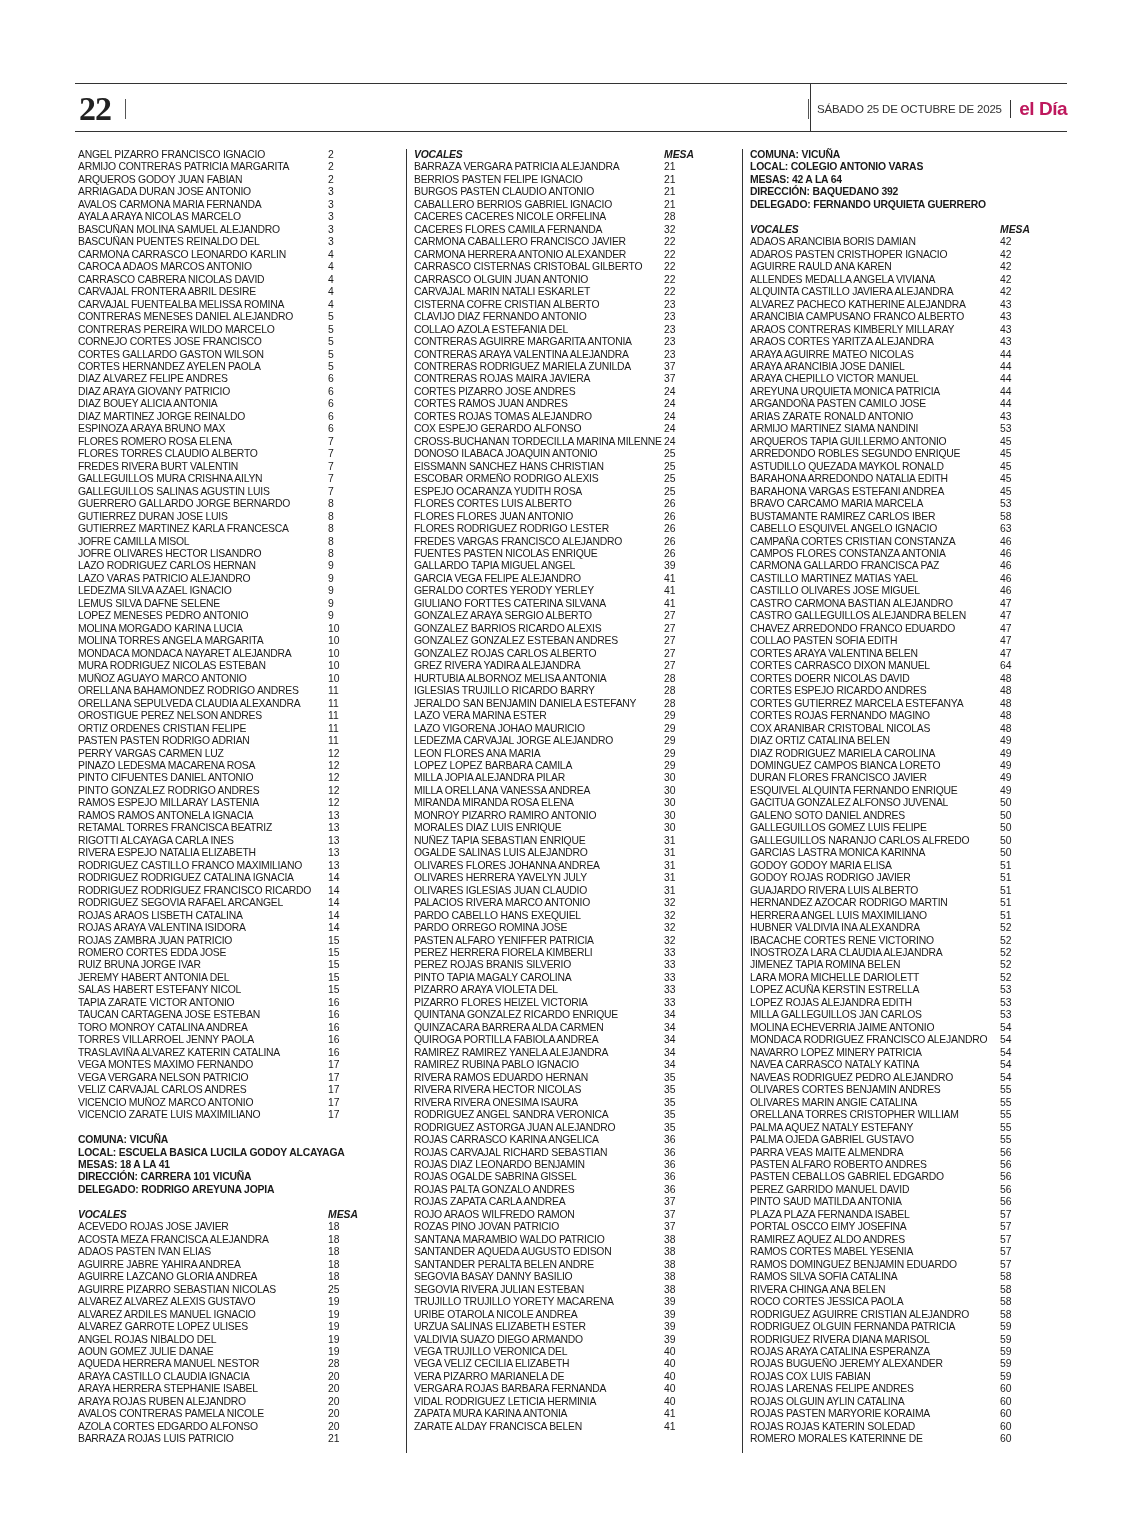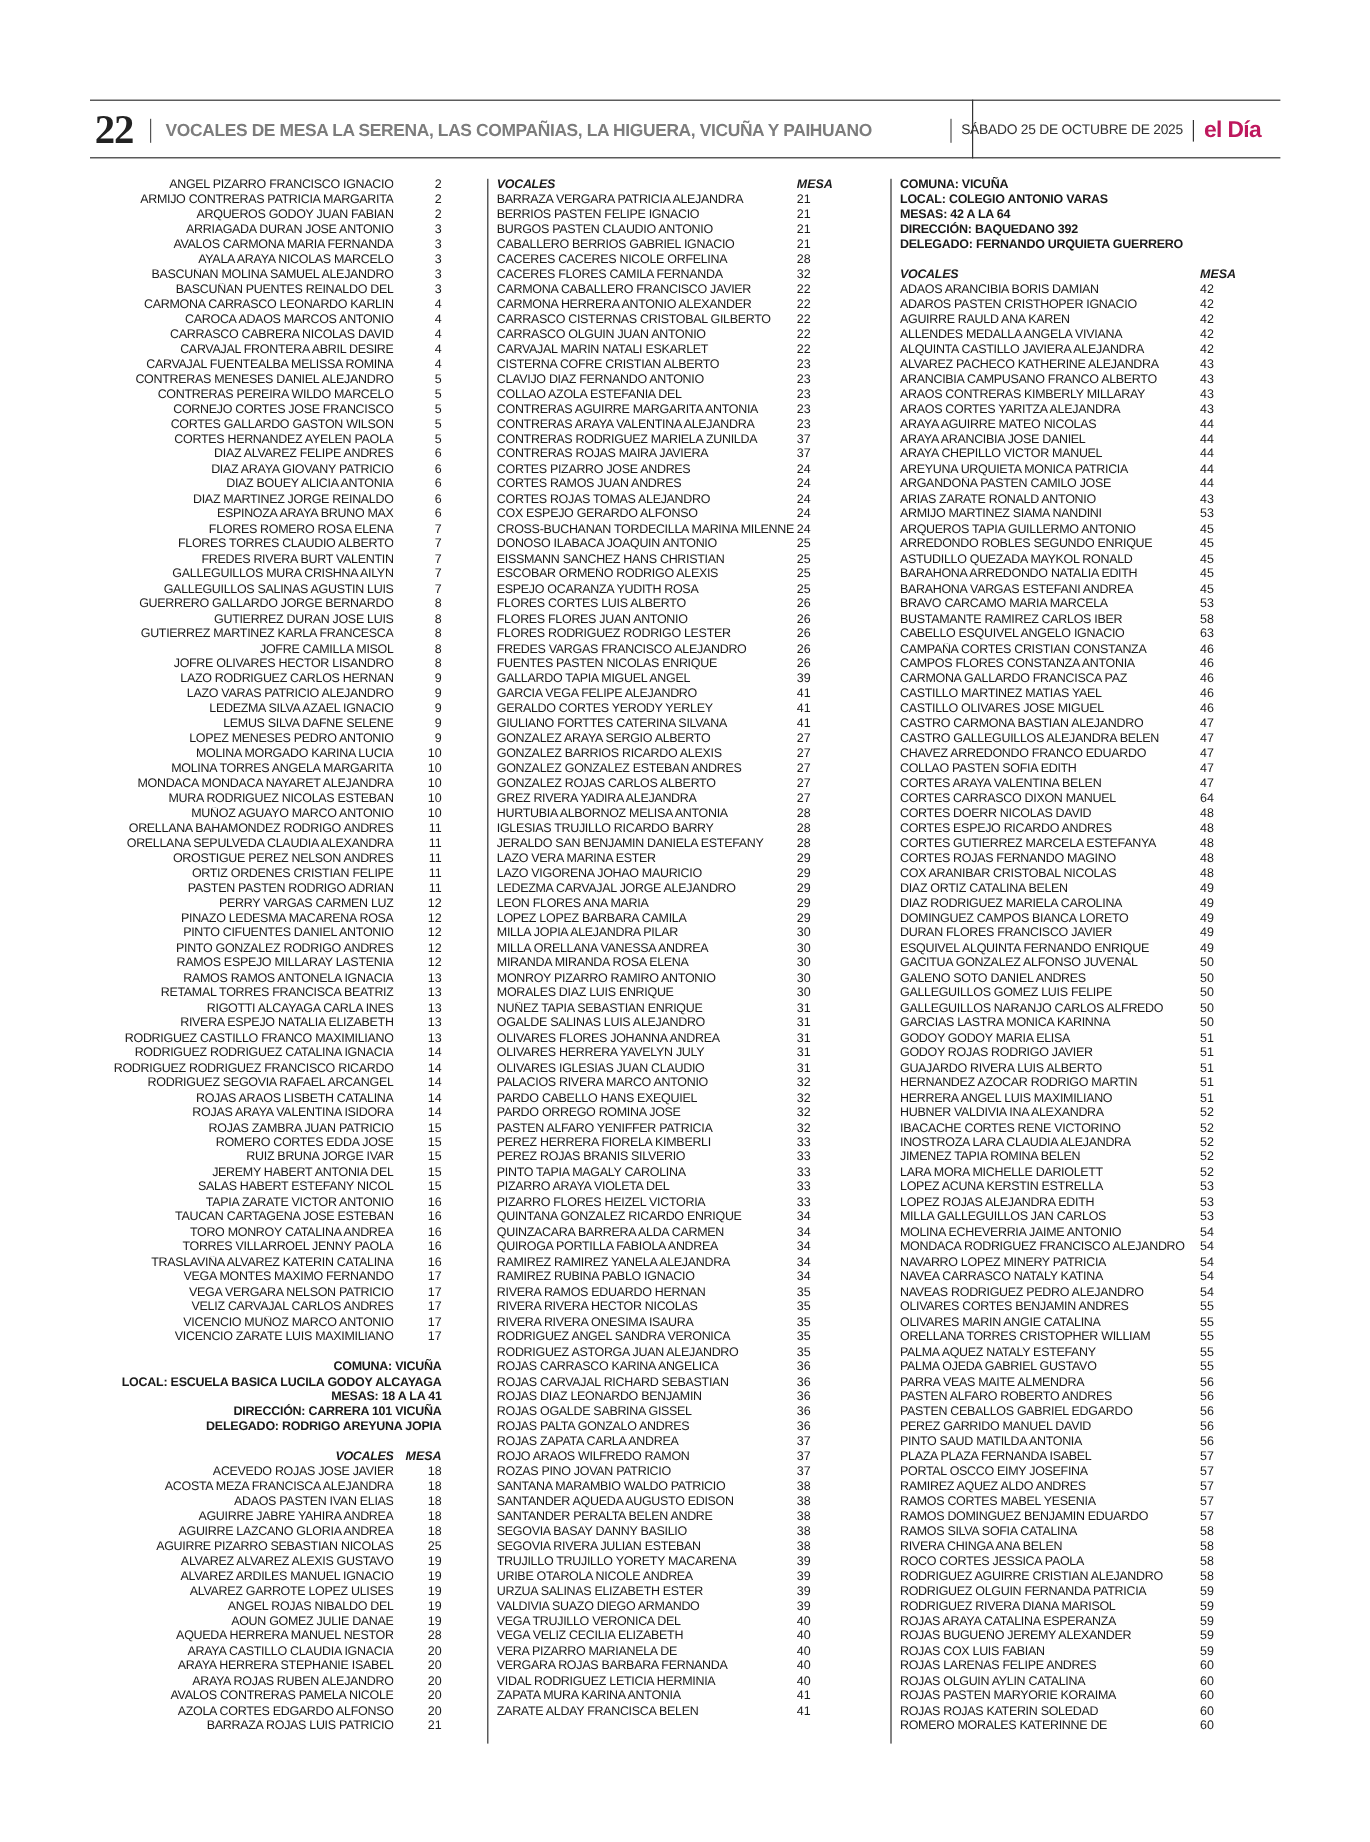--- a/index.html
+++ b/index.html
@@ -2,46 +2,45 @@
 <html><head>
 <meta charset="utf-8">
 <style>
   html, body { margin:0; padding:0; background:#ffffff; }
   body { width:1142px; height:1535px; position:relative; overflow:hidden; color:#1a1a1a; font-family:"Liberation Sans", sans-serif; }
   .topline { position:absolute; left:75px; right:75px; top:83px; height:0; border-top:1.6px solid #333; }
   .header { position:absolute; left:75px; right:75px; top:86px; height:46px; display:flex; align-items:center; }
   .pagenum { font-family:"Liberation Serif", serif; font-size:34px; font-weight:bold; color:#222; margin-left:4px; letter-spacing:-1px; }
   .vbar { width:1px; height:20px; background:#555; margin:0 12px 0 14px; }
   .headline { font-family:"Liberation Sans", sans-serif; font-weight:bold; font-size:14.5px; color:#7d7d7d; letter-spacing:-0.3px; white-space:nowrap; }
-  .hdr-right { position:absolute; right:16px; top:0; height:46px; display:flex; align-items:center; }
+  .hdr-right { position:absolute; right:0; top:0; height:46px; display:flex; align-items:center; }
   .hdr-divider { position:absolute; left:735px; top:-3px; width:1px; height:49px; background:#333; }
   .date { font-size:11.5px; color:#333; letter-spacing:-0.2px; white-space:nowrap; }
   .brand { font-size:19px; font-weight:bold; color:#be185d; letter-spacing:-0.5px; }
   .vbar2 { width:1.5px; height:18px; background:#333; margin:0 8px 0 8px; }
   .bottomline { position:absolute; left:75px; right:75px; top:131px; border-top:1.6px solid #333; }
   .col { position:absolute; top:149px; font-size:10.4px; line-height:12.47px; }
-  .col1 { left:78px; width:290px;text-align:right; }
+  .col1 { left:78px; width:290px; }
   .col2 { left:414px; width:290px; }
   .col3 { left:750px; width:292px; }
   .coldiv { position:absolute; top:149px; width:1px; height:1304px; background:#333; }
   .row { display:flex; white-space:nowrap; }
   .row .n { width:250px; overflow:hidden; letter-spacing:-0.25px; }
   .row .m { flex:1; }
   .hdrrow { font-weight:bold;font-style:italic; }
   .info { font-weight:bold; white-space:nowrap; letter-spacing:-0.2px; }
   .gap { height:12.47px; }
 </style>
 </head>
 <body>
 
 <div class="topline"></div>
 <div class="header">
   <span class="pagenum">22</span>
   <span class="vbar"></span>
-  <span class="headline">VOCALES DE MESA LA SERENA, LAS COMPAÑIAS, LA HIGUERA, VICUÑA Y PAIHUANO</span>
   <div class="hdr-divider"></div>
   <div class="hdr-right">
     <span class="vbar" style="margin:0 8px 0 0;"></span>
     <span class="date">SÁBADO 25 DE OCTUBRE DE 2025</span>
     <span class="vbar2"></span>
     <span class="brand">el Día</span>
   </div>
 </div>
 <div class="bottomline"></div>
 

